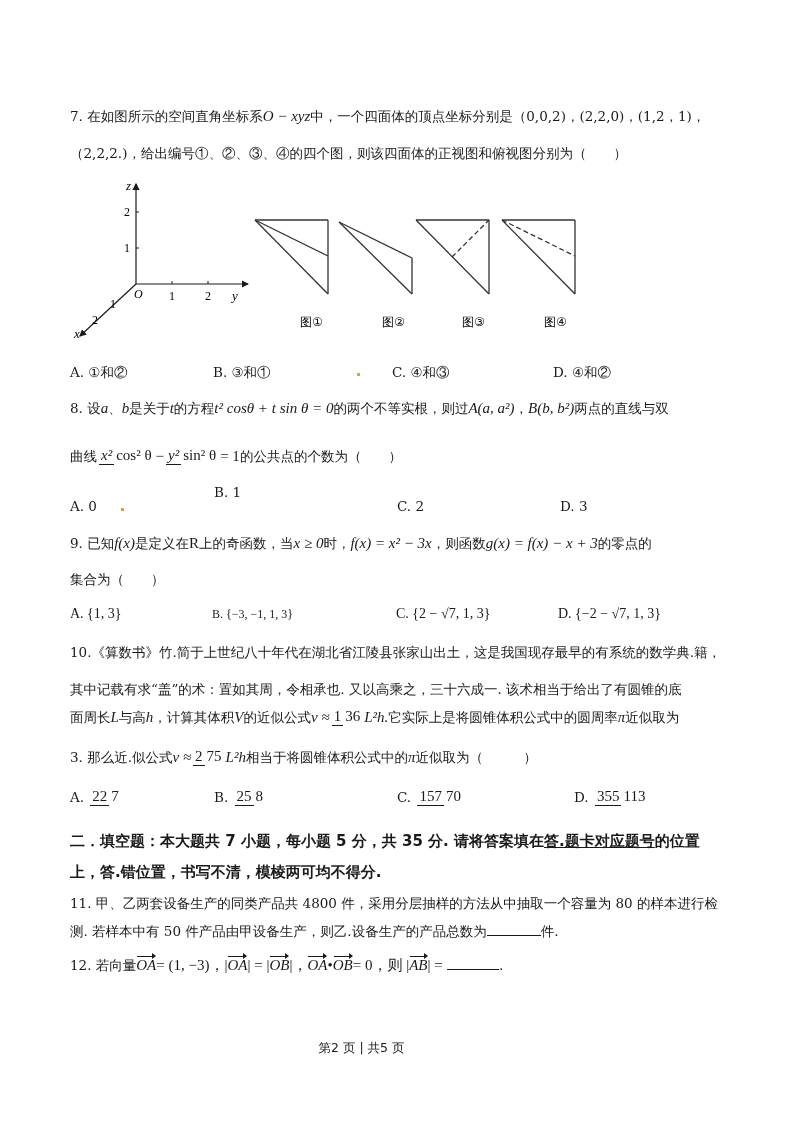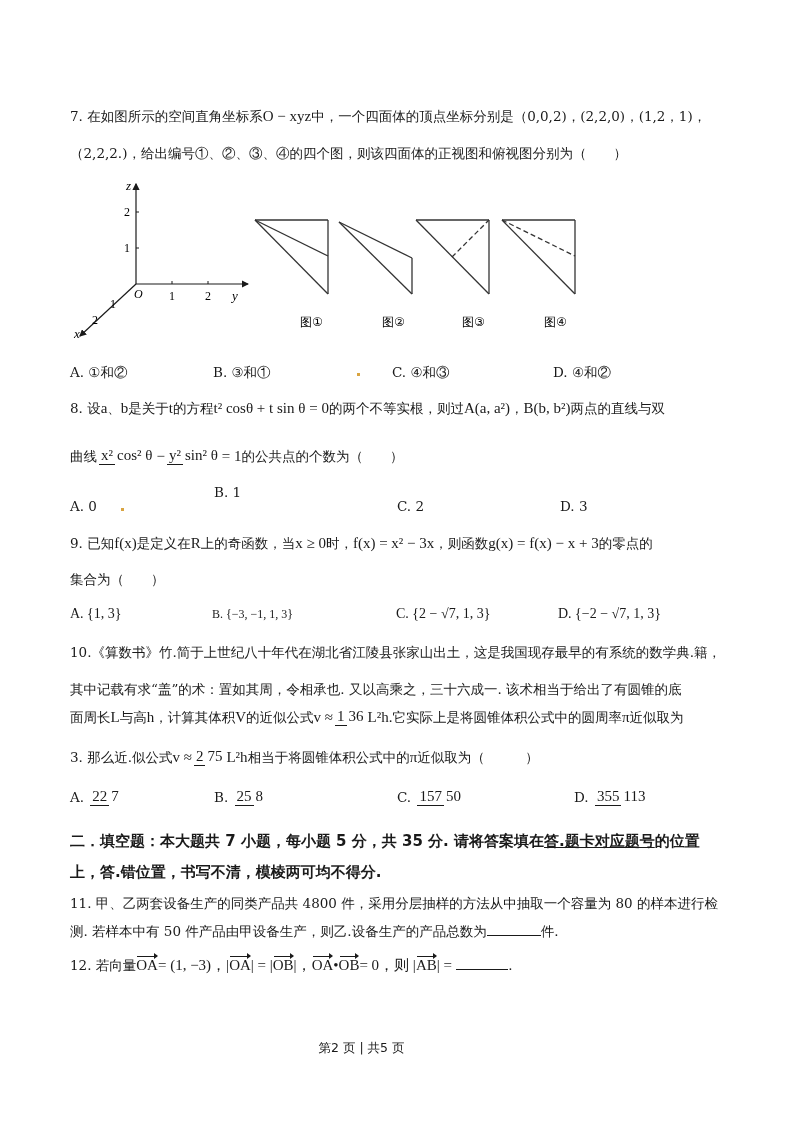--- a/index.html
+++ b/index.html
@@ -1,19 +1,19 @@
 <!DOCTYPE html>
 <html><head>
 <meta charset="utf-8">
 <style>
   html, body { margin: 0; padding: 0; background: #ffffff; }
   body { width: 793px; height: 1122px; position: relative; overflow: hidden;
          font-family: "DejaVu Serif", "Liberation Serif", serif; color: #1a1a1a; }
   .line { position: absolute; left: 70px; font-size: 13.5px; white-space: nowrap; line-height: 20px; }
-  .math { font-family: "Liberation Serif", "DejaVu Serif", serif; font-size: 15px; }
+  .math { font-family: "Liberation Serif", "DejaVu Serif", serif; font-style: italic; font-size: 15px; }
   .up { font-family: "Liberation Serif", serif; font-style: normal; font-size: 15px; }
   .opt { position: absolute; font-size: 13.5px; white-space: nowrap; line-height: 20px; }
   .frac { display: inline-flex; flex-direction: row; align-items: center; vertical-align: middle;
           font-family: "Liberation Serif", serif; font-size: 15px; line-height: 17px; margin: 0 2px; }
   .frac .num { border-bottom: 1px solid #1a1a1a; padding: 0 2px; }
   .frac .den { padding: 0 2px; }
   .vec { position: relative; display: inline-block; }
   .vec::before { content: ""; position: absolute; left: 1px; right: 1px; top: 1px; border-top: 1px solid #1a1a1a; }
   .vec::after { content: ""; position: absolute; right: 0px; top: -2px; border-left: 4px solid #1a1a1a;
                 border-top: 3px solid transparent; border-bottom: 3px solid transparent; }
@@ -142,21 +142,21 @@
 <div class="opt" style="top:785px; left:70px;"><span style="vertical-align:middle;">A.</span> <span class="frac">
       <span class="num">22</span>
       <span class="den">7</span>
     </span></div>
 <div class="opt" style="top:785px; left:214px;"><span style="vertical-align:middle;">B.</span> <span class="frac">
       <span class="num">25</span>
       <span class="den">8</span>
     </span></div>
 <div class="opt" style="top:785px; left:397px;"><span style="vertical-align:middle;">C.</span> <span class="frac">
       <span class="num">157</span>
-      <span class="den">50</span>
+      <span class="den">70</span>
     </span></div>
 <div class="opt" style="top:785px; left:574px;"><span style="vertical-align:middle;">D.</span> <span class="frac">
       <span class="num">355</span>
       <span class="den">113</span>
     </span></div>
 
 <div class="section" style="top:830px;">
   <span>二．填空题：本大题共 7 小题，每小题 5 分，共 35 分. 请将答案填在</span><span class="ul">答.题卡对应题号</span><span>的位置</span>
 </div>
 <div class="section" style="top:861px;">上，答.错位置，书写不清，模棱两可均不得分.</div>

